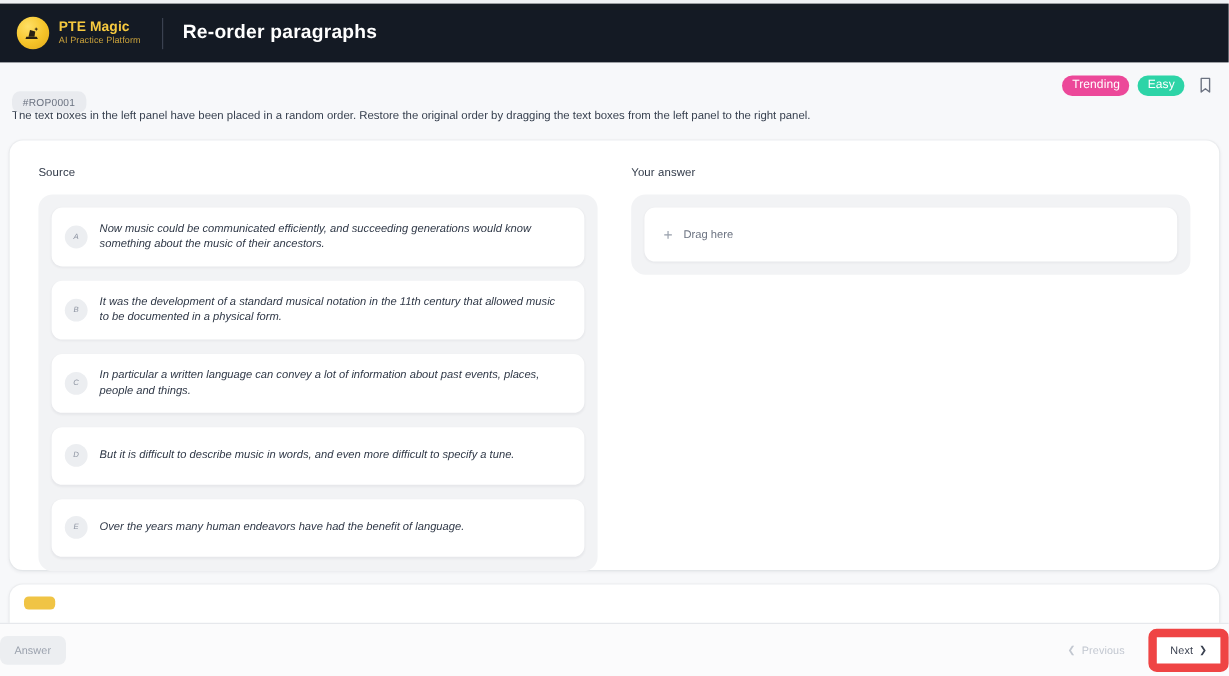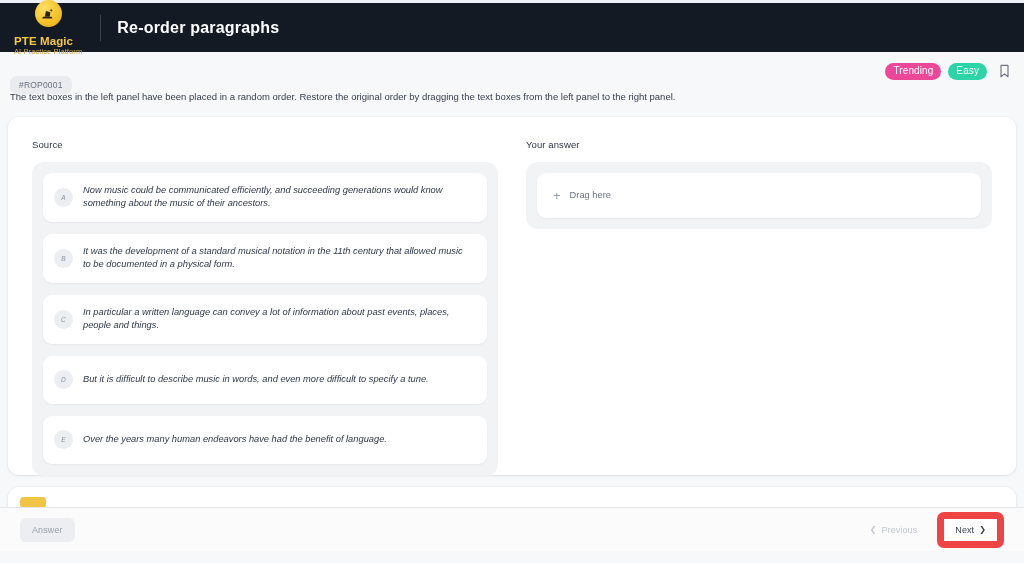--- a/index.html
+++ b/index.html
@@ -29,21 +29,20 @@
     height: 49px;
     background: #141a24;
     display: flex;
     align-items: center;
     padding: 0 14px;
   }
   .brand {
     display: flex;
     align-items: center;
     gap: 8px;
-    flex-direction: column;
   }
   .logo-badge {
     width: 27px;
     height: 27px;
     border-radius: 50%;
     background: radial-gradient(circle at 35% 30%, #ffe066 0%, #f5c328 55%, #e0a81c 100%);
     display: flex;
     align-items: center;
     justify-content: center;
     flex: none;
@@ -224,28 +223,28 @@
     height: 11px;
     border-radius: 4px;
     background: #f0c445;
   }
 
   
   .bottom-bar {
     position: absolute;
     left: 0;
     right: 0;
-    bottom: 12px;
+    bottom: 0;
     height: 44px;
     background: #fbfbfc;
     border-top: 1px solid #e6e8ec;
     display: flex;
     align-items: center;
     justify-content: space-between;
-    padding: 0 20px;
+    padding: 0 0;
   }
   .answer-btn {
     background: #eceef1;
     color: #9aa1ad;
     font-size: 9px;
     border: none;
     border-radius: 6px;
     padding: 7px 12px;
     letter-spacing: .1px;
   }

